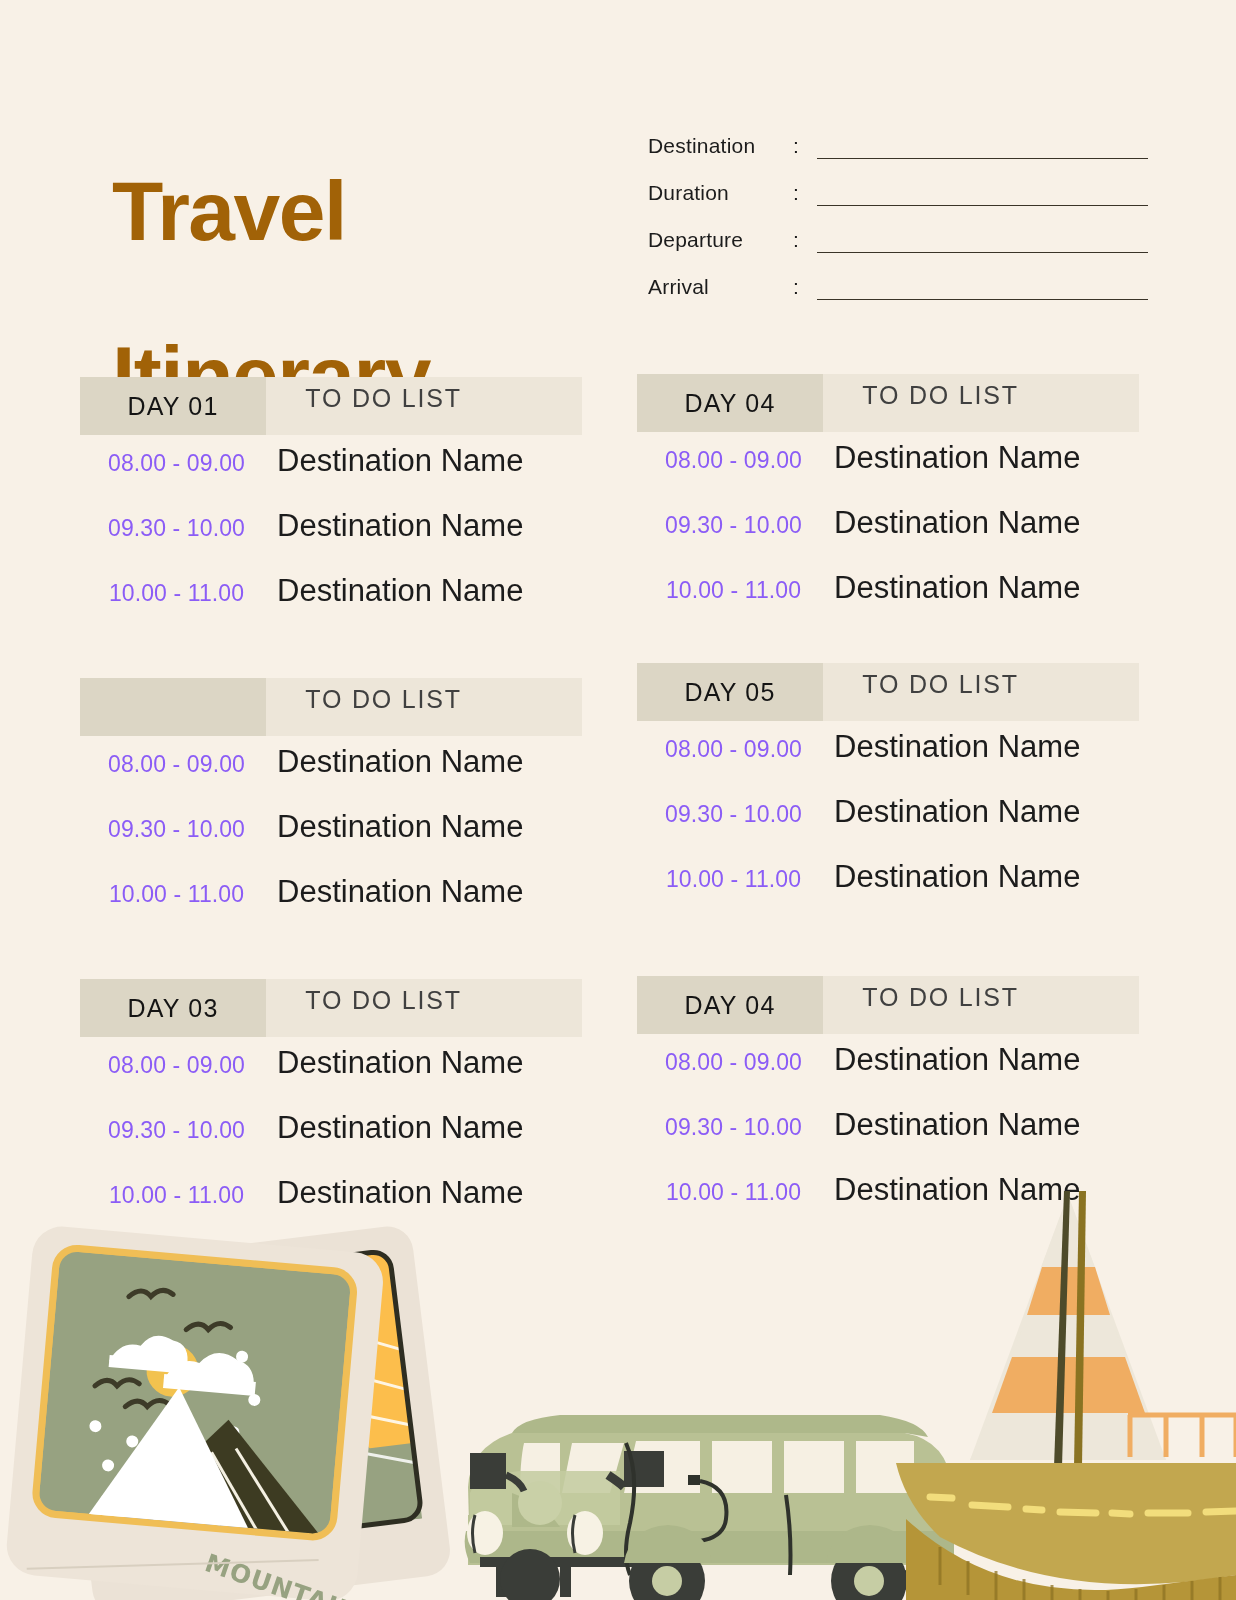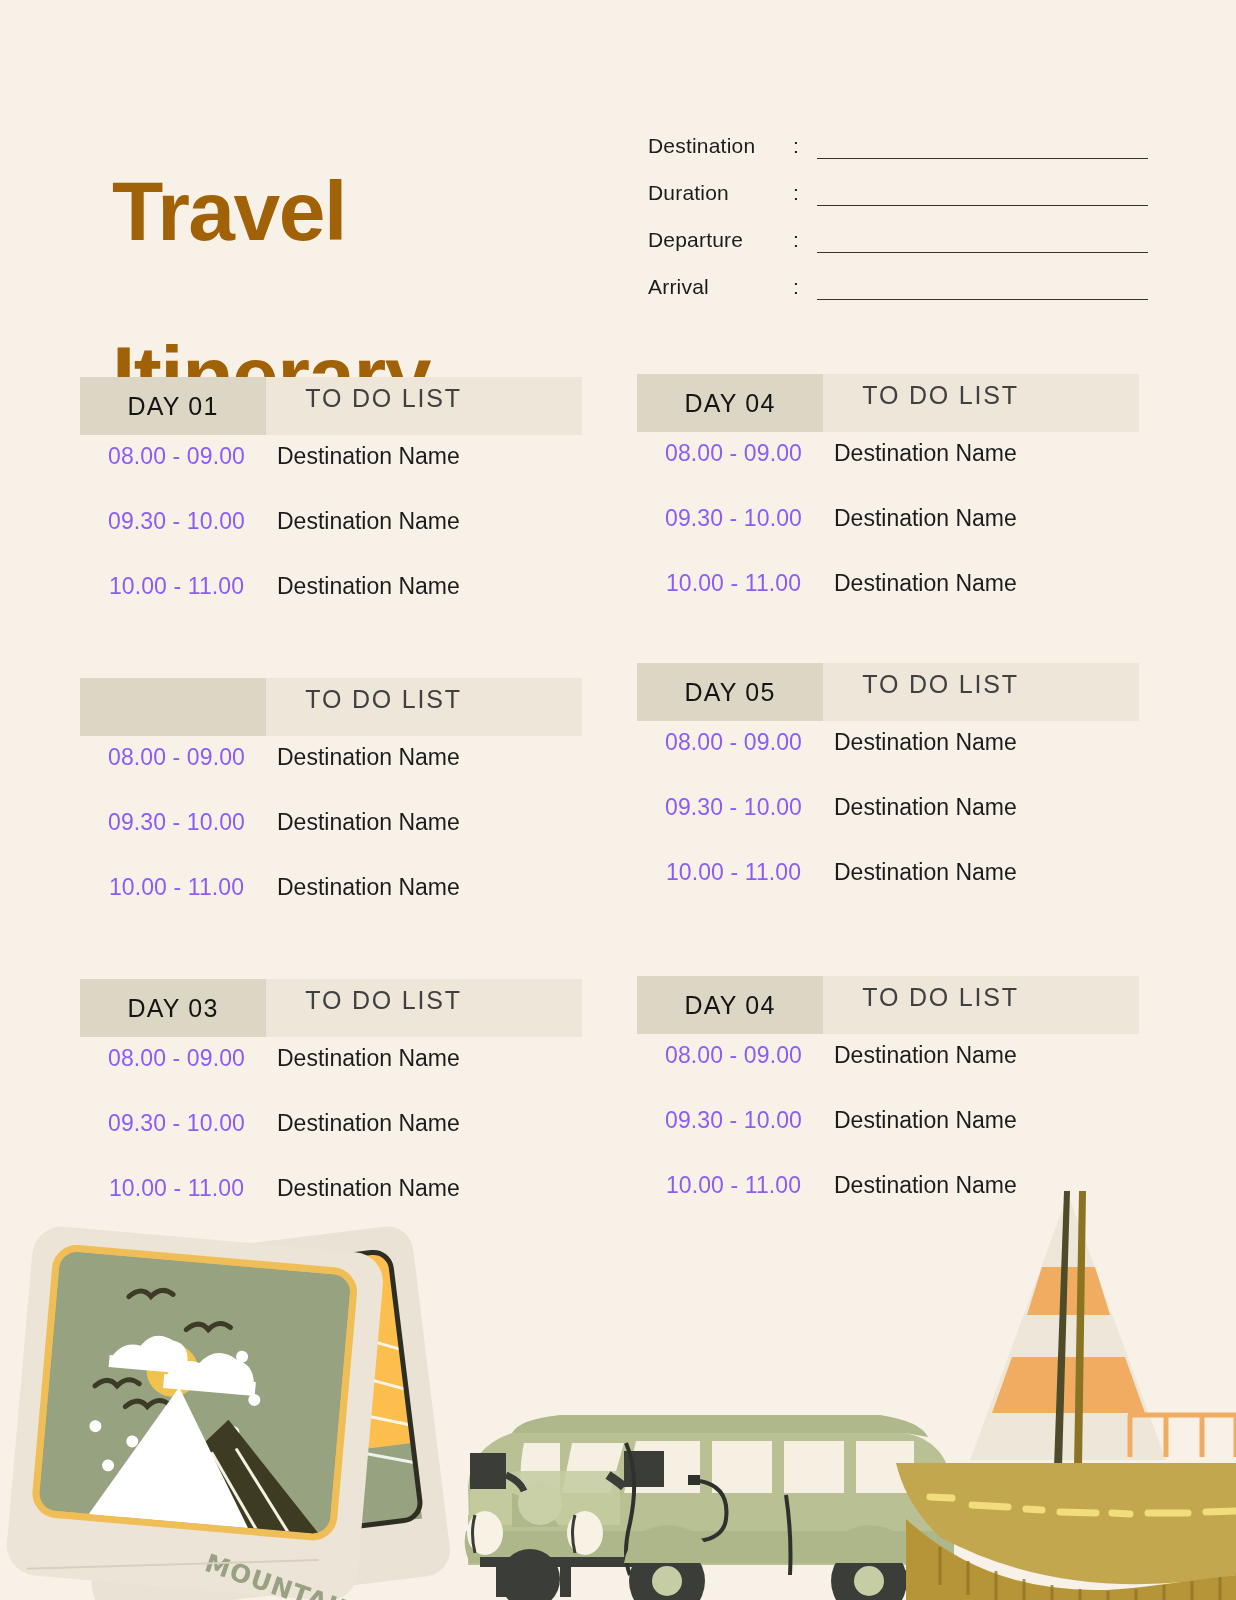--- a/index.html
+++ b/index.html
@@ -141,21 +141,21 @@
     height: 65px;
   }
   .row-time {
     width: 193px;
     text-align: center;
     font-size: 23px;
     color: #8b5cf6;
     letter-spacing: 0.1px;
   }
   .row-dest {
-    font-size: 23px;
+    font-size: 31px;
     color: #1c1c1c;
     padding-left: 4px;
   }
 
   
   .illustrations {
     position: absolute;
     left: 0;
     top: 1175px;
     width: 1236px;

